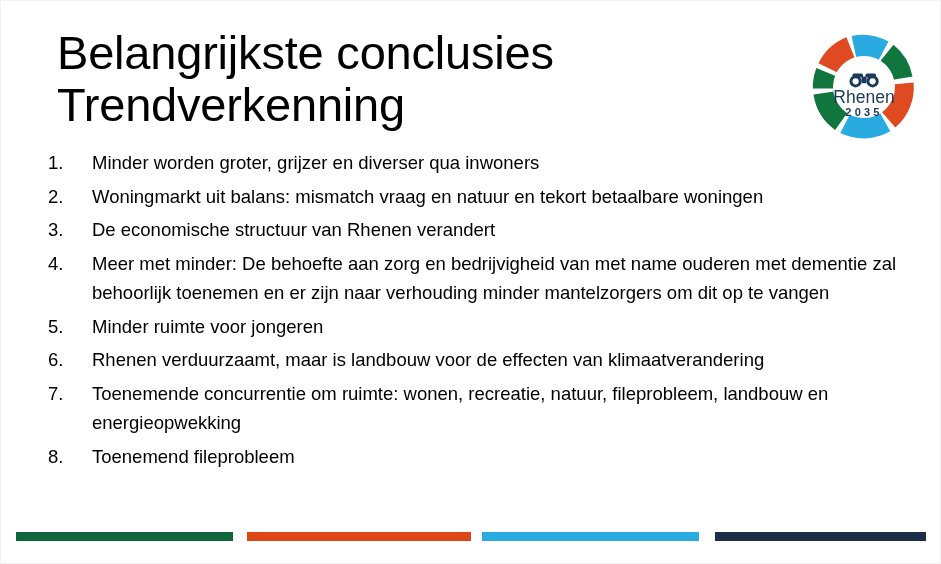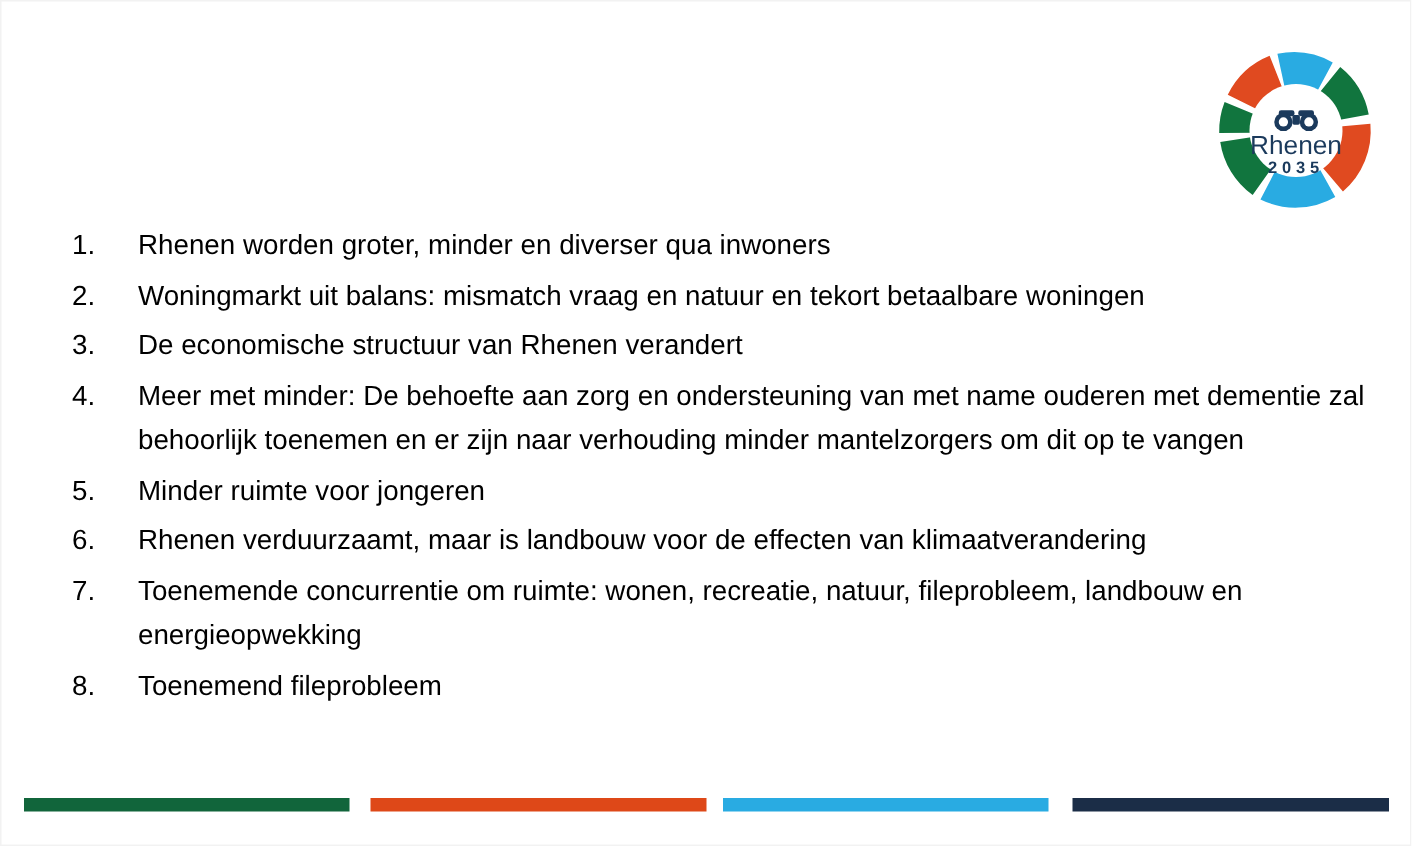--- a/index.html
+++ b/index.html
@@ -89,20 +89,24 @@
     position: absolute;
     top: 0;
     height: 9px;
   }
 </style>
 </head>
 <body>
 
 <div id="slide">
 
+  <div id="title-block">
+    <div class="title-line">Belangrijkste conclusies</div>
+    <div class="title-line">Trendverkenning</div>
+  </div>
 
   <div id="logo">
     <svg width="114" height="114" viewBox="0 0 114 114" xmlns="http://www.w3.org/2000/svg">
       <g>
 
         <path d="M 44.6 5.9 A 53 53 0 0 1 81.5 11.6 L 70.0 33.0 A 29 29 0 0 0 49.8 29.9 Z" fill="#29ABE2"></path>
 
         <path d="M 86.5 14.7 A 53 53 0 0 1 105.5 46.4 L 81.9 50.6 A 29 29 0 0 0 71.5 33.2 Z" fill="#11753E"></path>
 
         <path d="M 106.6 52.5 A 53 53 0 0 1 88.3 97.6 L 72.7 79.4 A 29 29 0 0 0 82.7 54.7 Z" fill="#E04A20"></path>
@@ -127,33 +131,33 @@
         <rect x="54.6" y="46.6" width="5" height="6.6" rx="1.2"></rect>
       </g>
       <text x="57" y="72.5" text-anchor="middle" font-family="Liberation Sans, sans-serif" font-size="17.5" fill="#1b3a5c">Rhenen</text>
       <text x="57" y="85.5" text-anchor="middle" font-family="Liberation Sans, sans-serif" font-size="11" font-weight="bold" letter-spacing="3.2" fill="#1b3a5c">2035</text>
     </svg>
   </div>
 
   <div id="list">
       <div class="list-item">
         <div class="item-number">1.</div>
-        <div class="item-text">Rhenen worden groter, minder en diverser qua inwoners</div>
+        <div class="item-text">Minder worden groter, grijzer en diverser qua inwoners</div>
       </div>
       <div class="list-item">
         <div class="item-number">2.</div>
         <div class="item-text">Woningmarkt uit balans: mismatch vraag en natuur en tekort betaalbare woningen</div>
       </div>
       <div class="list-item">
         <div class="item-number">3.</div>
         <div class="item-text">De economische structuur van Rhenen verandert</div>
       </div>
       <div class="list-item">
         <div class="item-number">4.</div>
-        <div class="item-text">Meer met minder: De behoefte aan zorg en ondersteuning van met name ouderen met dementie zal behoorlijk toenemen en er zijn naar verhouding minder mantelzorgers om dit op te vangen</div>
+        <div class="item-text">Meer met minder: De behoefte aan zorg en bedrijvigheid van met name ouderen met dementie zal behoorlijk toenemen en er zijn naar verhouding minder mantelzorgers om dit op te vangen</div>
       </div>
       <div class="list-item">
         <div class="item-number">5.</div>
         <div class="item-text">Minder ruimte voor jongeren</div>
       </div>
       <div class="list-item">
         <div class="item-number">6.</div>
         <div class="item-text">Rhenen verduurzaamt, maar is landbouw voor de effecten van klimaatverandering</div>
       </div>
       <div class="list-item">

